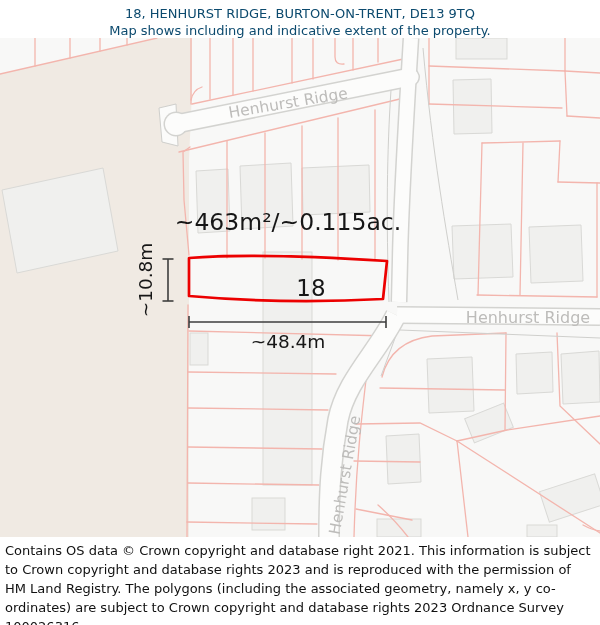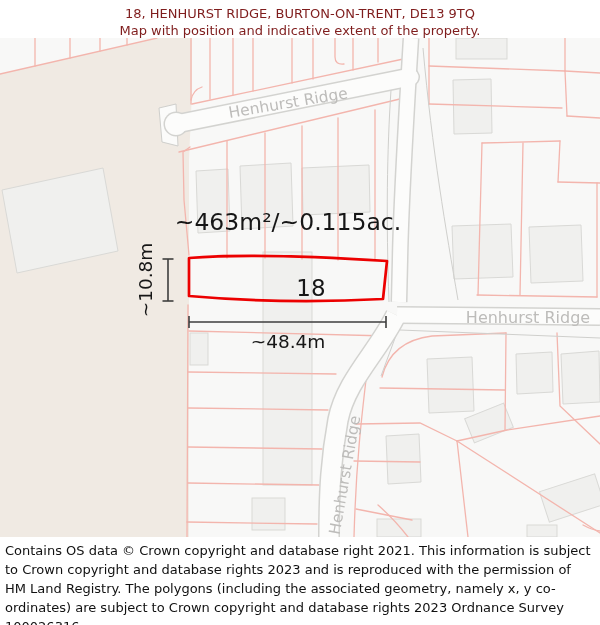--- a/index.html
+++ b/index.html
@@ -1,35 +1,35 @@
 <!DOCTYPE html>
 <html><head>
 <meta charset="utf-8">
 <style>
   html,body{margin:0;padding:0;}
   body{width:600px;height:625px;background:#ffffff;font-family:"DejaVu Sans","Liberation Sans",sans-serif;}
   .page{position:relative;width:600px;height:625px;overflow:hidden;background:#ffffff;}
-  .hdr{position:absolute;top:0;left:0;width:600px;height:38px;text-align:center;color:#7f1d1d;}
+  .hdr{position:absolute;top:0;left:0;width:600px;height:38px;text-align:center;color:#0c4a6e;}
   .hdr .t1{margin:0;padding-top:5px;font-size:13px;line-height:17px;}
   .hdr .t2{margin:0;font-size:13px;line-height:17px;}
   .mapwrap{position:absolute;top:38px;left:0;width:600px;height:499px;}
   .ftr{position:absolute;top:537px;left:0;width:600px;height:88px;background:#ffffff;}
   .ftr p{margin:0;padding:4px 6px 0 5px;font-size:13px;line-height:19px;color:#111111;}
   svg text{font-family:"DejaVu Sans","Liberation Sans",sans-serif;}
   .maplabel{fill:#bdbcba;}
   .blk{fill:#161616;}
 </style>
 </head>
 <body>
 
 <div class="page">
 
   <div class="hdr">
     <p class="t1">18, HENHURST RIDGE, BURTON-ON-TRENT, DE13 9TQ</p>
-    <p class="t2">Map with position and indicative extent of the property.</p>
+    <p class="t2">Map shows including and indicative extent of the property.</p>
   </div>
 
   <div class="mapwrap">
   <svg width="600" height="499" viewBox="0 38 600 499" xmlns="http://www.w3.org/2000/svg">
 
     <rect x="0" y="38" width="600" height="499" fill="#f8f8f7"></rect>
 
     <path d="M0,74 L157,38 L192,38 L192,86 C191,120 190,135 189,160 L189,537 L0,537 Z" fill="#f0eae3"></path>
 
     <g fill="#f0f0ee" stroke="#d9d9d6" stroke-width="1">

